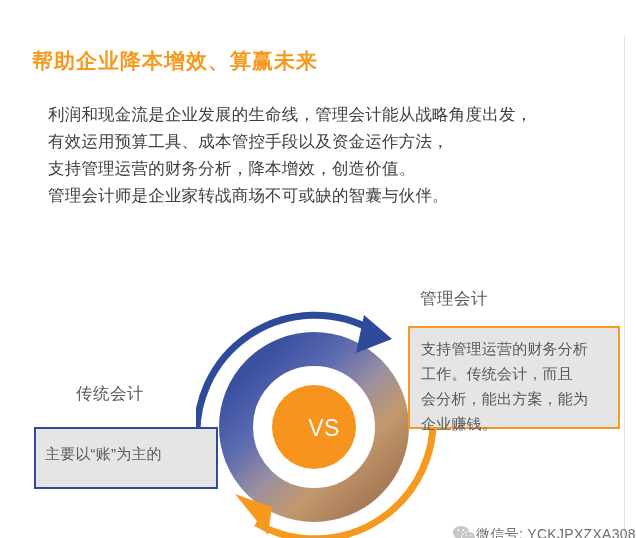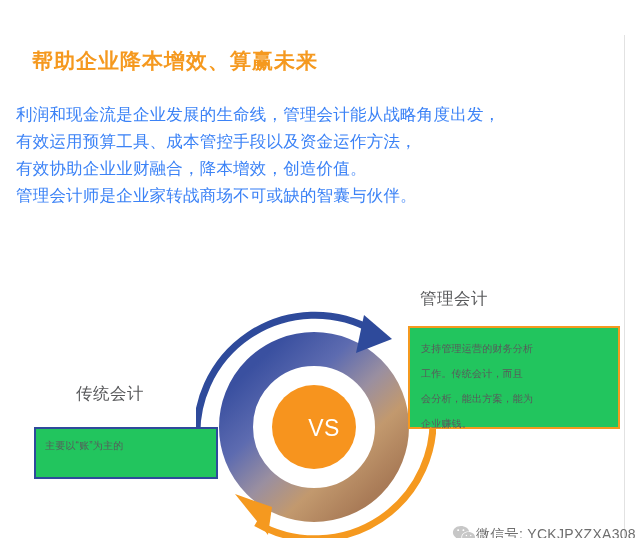--- a/index.html
+++ b/index.html
@@ -36,58 +36,58 @@
     font-size: 21px;
     font-weight: bold;
     color: #F5991F;
     letter-spacing: 1px;
     white-space: nowrap;
   }
 
   
   #body-copy {
     position: absolute;
-    left: 16px;
+    left: 48px;
     top: 66px;
     width: 580px;
     font-size: 16.5px;
     line-height: 27px;
-    color: #3b82f6;
+    color: #404040;
     letter-spacing: 0.2px;
   }
   #body-copy .line { white-space: nowrap; }
 
   
   .col-label {
     position: absolute;
     font-size: 16.5px;
     color: #58595b;
     letter-spacing: 0.5px;
     white-space: nowrap;
   }
   #label-traditional { left: 76px; top: 348px; }
   #label-management  { left: 420px; top: 253px; }
 
   
   .callout {
     position: absolute;
-    background: #22c55e;
+    background: #e5e5e5;
     box-sizing: border-box;
-    font-size: 10px;
+    font-size: 15px;
     line-height: 25px;
     color: #58595b;
     letter-spacing: 0.2px;
   }
   #box-traditional {
     left: 34px;
     top: 392px;
     width: 184px;
-    height: 52px;
+    height: 62px;
     border: 2px solid #2E4A9B;
-    padding: 4px 9px;
+    padding: 12px 9px;
   }
   #box-management {
     left: 408px;
     top: 291px;
     width: 212px;
     height: 103px;
     border: 2px solid #F5991F;
     padding: 8px 11px;
   }
   .callout .line { white-space: nowrap; }
@@ -145,21 +145,21 @@
 
 <div id="page">
 
   <div id="right-rule"></div>
 
   <div id="title">帮助企业降本增效、算赢未来</div>
 
   <div id="body-copy">
     <div class="line">利润和现金流是企业发展的生命线，管理会计能从战略角度出发，</div>
     <div class="line">有效运用预算工具、成本管控手段以及资金运作方法，</div>
-    <div class="line">有效协助企业业财融合，降本增效，创造价值。</div>
+    <div class="line">支持管理运营的财务分析，降本增效，创造价值。</div>
     <div class="line">管理会计师是企业家转战商场不可或缺的智囊与伙伴。</div>
   </div>
 
   <svg id="vs-graphic" viewBox="0 0 240 232">
     <defs>
       <linearGradient id="ringGrad" x1="0.12" y1="0.10" x2="0.90" y2="0.92">
         <stop offset="0%" stop-color="#3A50A0"></stop>
         <stop offset="28%" stop-color="#5D6BB0"></stop>
         <stop offset="52%" stop-color="#9A8FA0"></stop>
         <stop offset="74%" stop-color="#C2996E"></stop>

